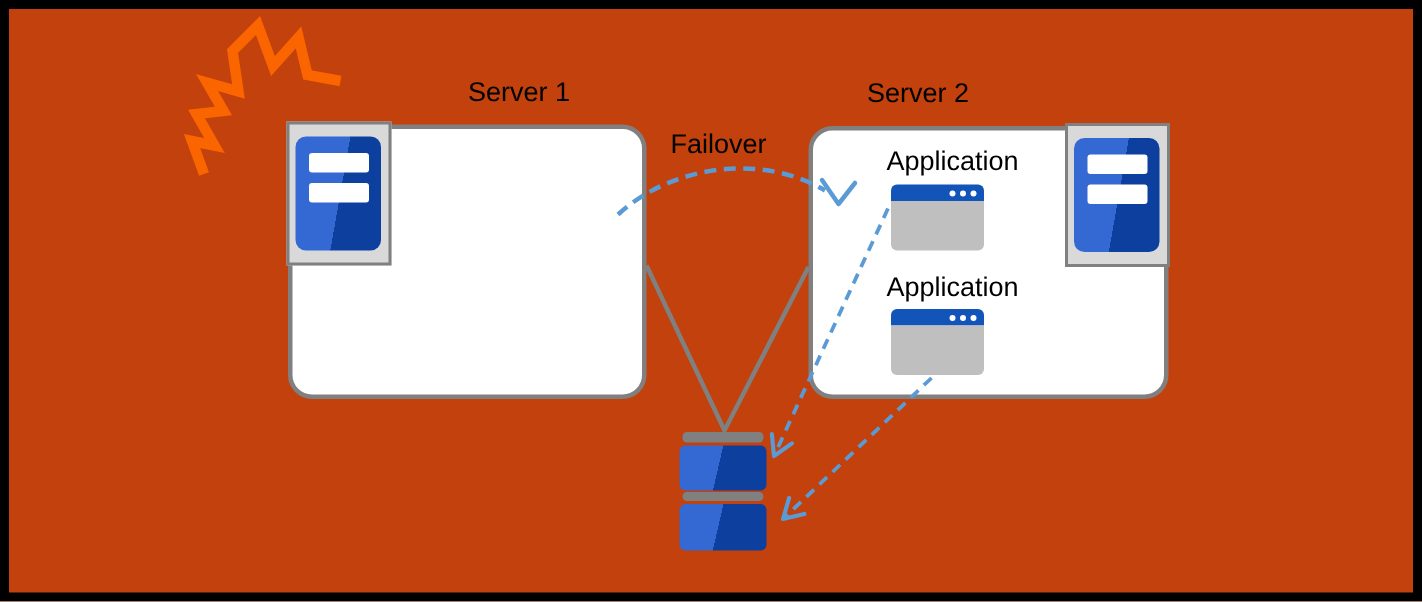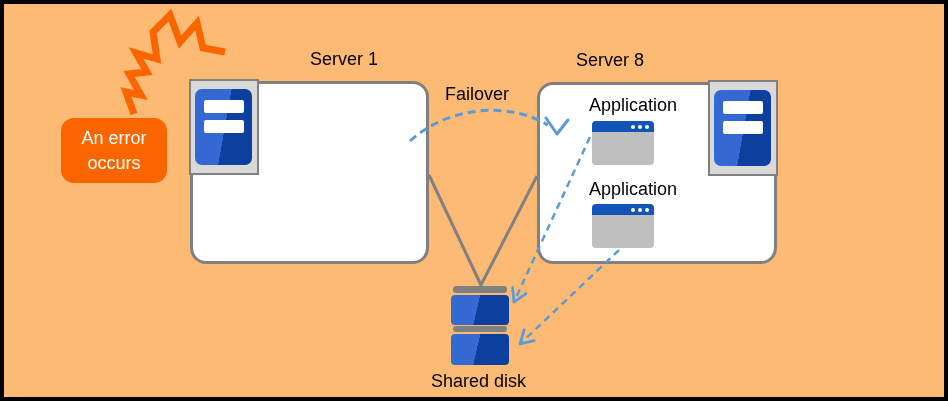--- a/index.html
+++ b/index.html
@@ -1,18 +1,18 @@
 <!DOCTYPE html>
 <html style="--orange: #FB6500; --blue-light: #3468D2; --blue-dark: #0C3F9E; --titlebar-blue: #1254B8; --arrow-blue: #5B9BD5; --line-gray: #808080; --icon-bg: #D9D9D9; --app-body-gray: #BFBFBF;"><head>
 <meta charset="utf-8">
 <style>
   html,body{margin:0;padding:0;background:#ffffff;}
   .canvas{
     position:relative;width:948px;height:401px;box-sizing:border-box;
-    border:4px solid #000000;background:#fdba74;overflow:hidden;
+    border:6px solid #000000;background:#c2410c;overflow:hidden;
     font-family:"Liberation Sans",sans-serif;
   }
   .label{position:absolute;font-size:18px;line-height:21px;color:#000;white-space:nowrap;}
   #lbl-server1{left:306px;top:45px;}
   #lbl-server2{left:572px;top:46px;}
   #lbl-failover{left:441px;top:80px;}
   #lbl-app1{left:585px;top:91px;}
   #lbl-app2{left:585px;top:175px;}
   #lbl-shared-disk{left:427px;top:367px;}
 
@@ -79,21 +79,21 @@
 
   <div class="label" id="lbl-server1">Server 1</div>
   <div class="server-box" id="server1-box"></div>
   <div class="server-icon" id="server-icon-1">
     <div class="tower">
       <div class="slot s1"></div>
       <div class="slot s2"></div>
     </div>
   </div>
 
-  <div class="label" id="lbl-server2">Server 8</div>
+  <div class="label" id="lbl-server2">Server 2</div>
   <div class="server-box" id="server2-box"></div>
   <div class="server-icon" id="server-icon-2">
     <div class="tower">
       <div class="slot s1"></div>
       <div class="slot s2"></div>
     </div>
   </div>
 
   <div class="label" id="lbl-failover">Failover</div>
 
@@ -110,32 +110,27 @@
   <div class="label" id="lbl-app2">Application</div>
   <div class="app-icon" id="app-icon-2">
     <div class="app-titlebar">
       <span class="dot"></span>
       <span class="dot"></span>
       <span class="dot"></span>
     </div>
     <div class="app-body"></div>
   </div>
 
-  <div class="callout">
-    <div>An error</div>
-    <div>occurs</div>
-  </div>
 
   <div class="disk">
     <div class="disk-cap"></div>
     <div class="disk-platter"></div>
     <div class="disk-cap c2"></div>
     <div class="disk-platter p2"></div>
   </div>
-  <div class="label" id="lbl-shared-disk">Shared disk</div>
 
   <svg class="overlay" viewBox="0 0 948 401">
     <defs>
       <marker id="chev" viewBox="0 0 18 18" refX="15" refY="9" markerWidth="19" markerHeight="19" orient="auto" markerUnits="userSpaceOnUse">
         <path class="arrow-stroke" d="M3,2 L15,9 L3,16" stroke-width="2.6" stroke-linecap="round" stroke-linejoin="round"></path>
       </marker>
     </defs>
 
     <polyline class="orange-stroke" points="130,110 122,88 137,91 125,70 143,68 132,49 153,55 149,28 166,11 176,38 193,19 199,44 221,48"></polyline>
 

